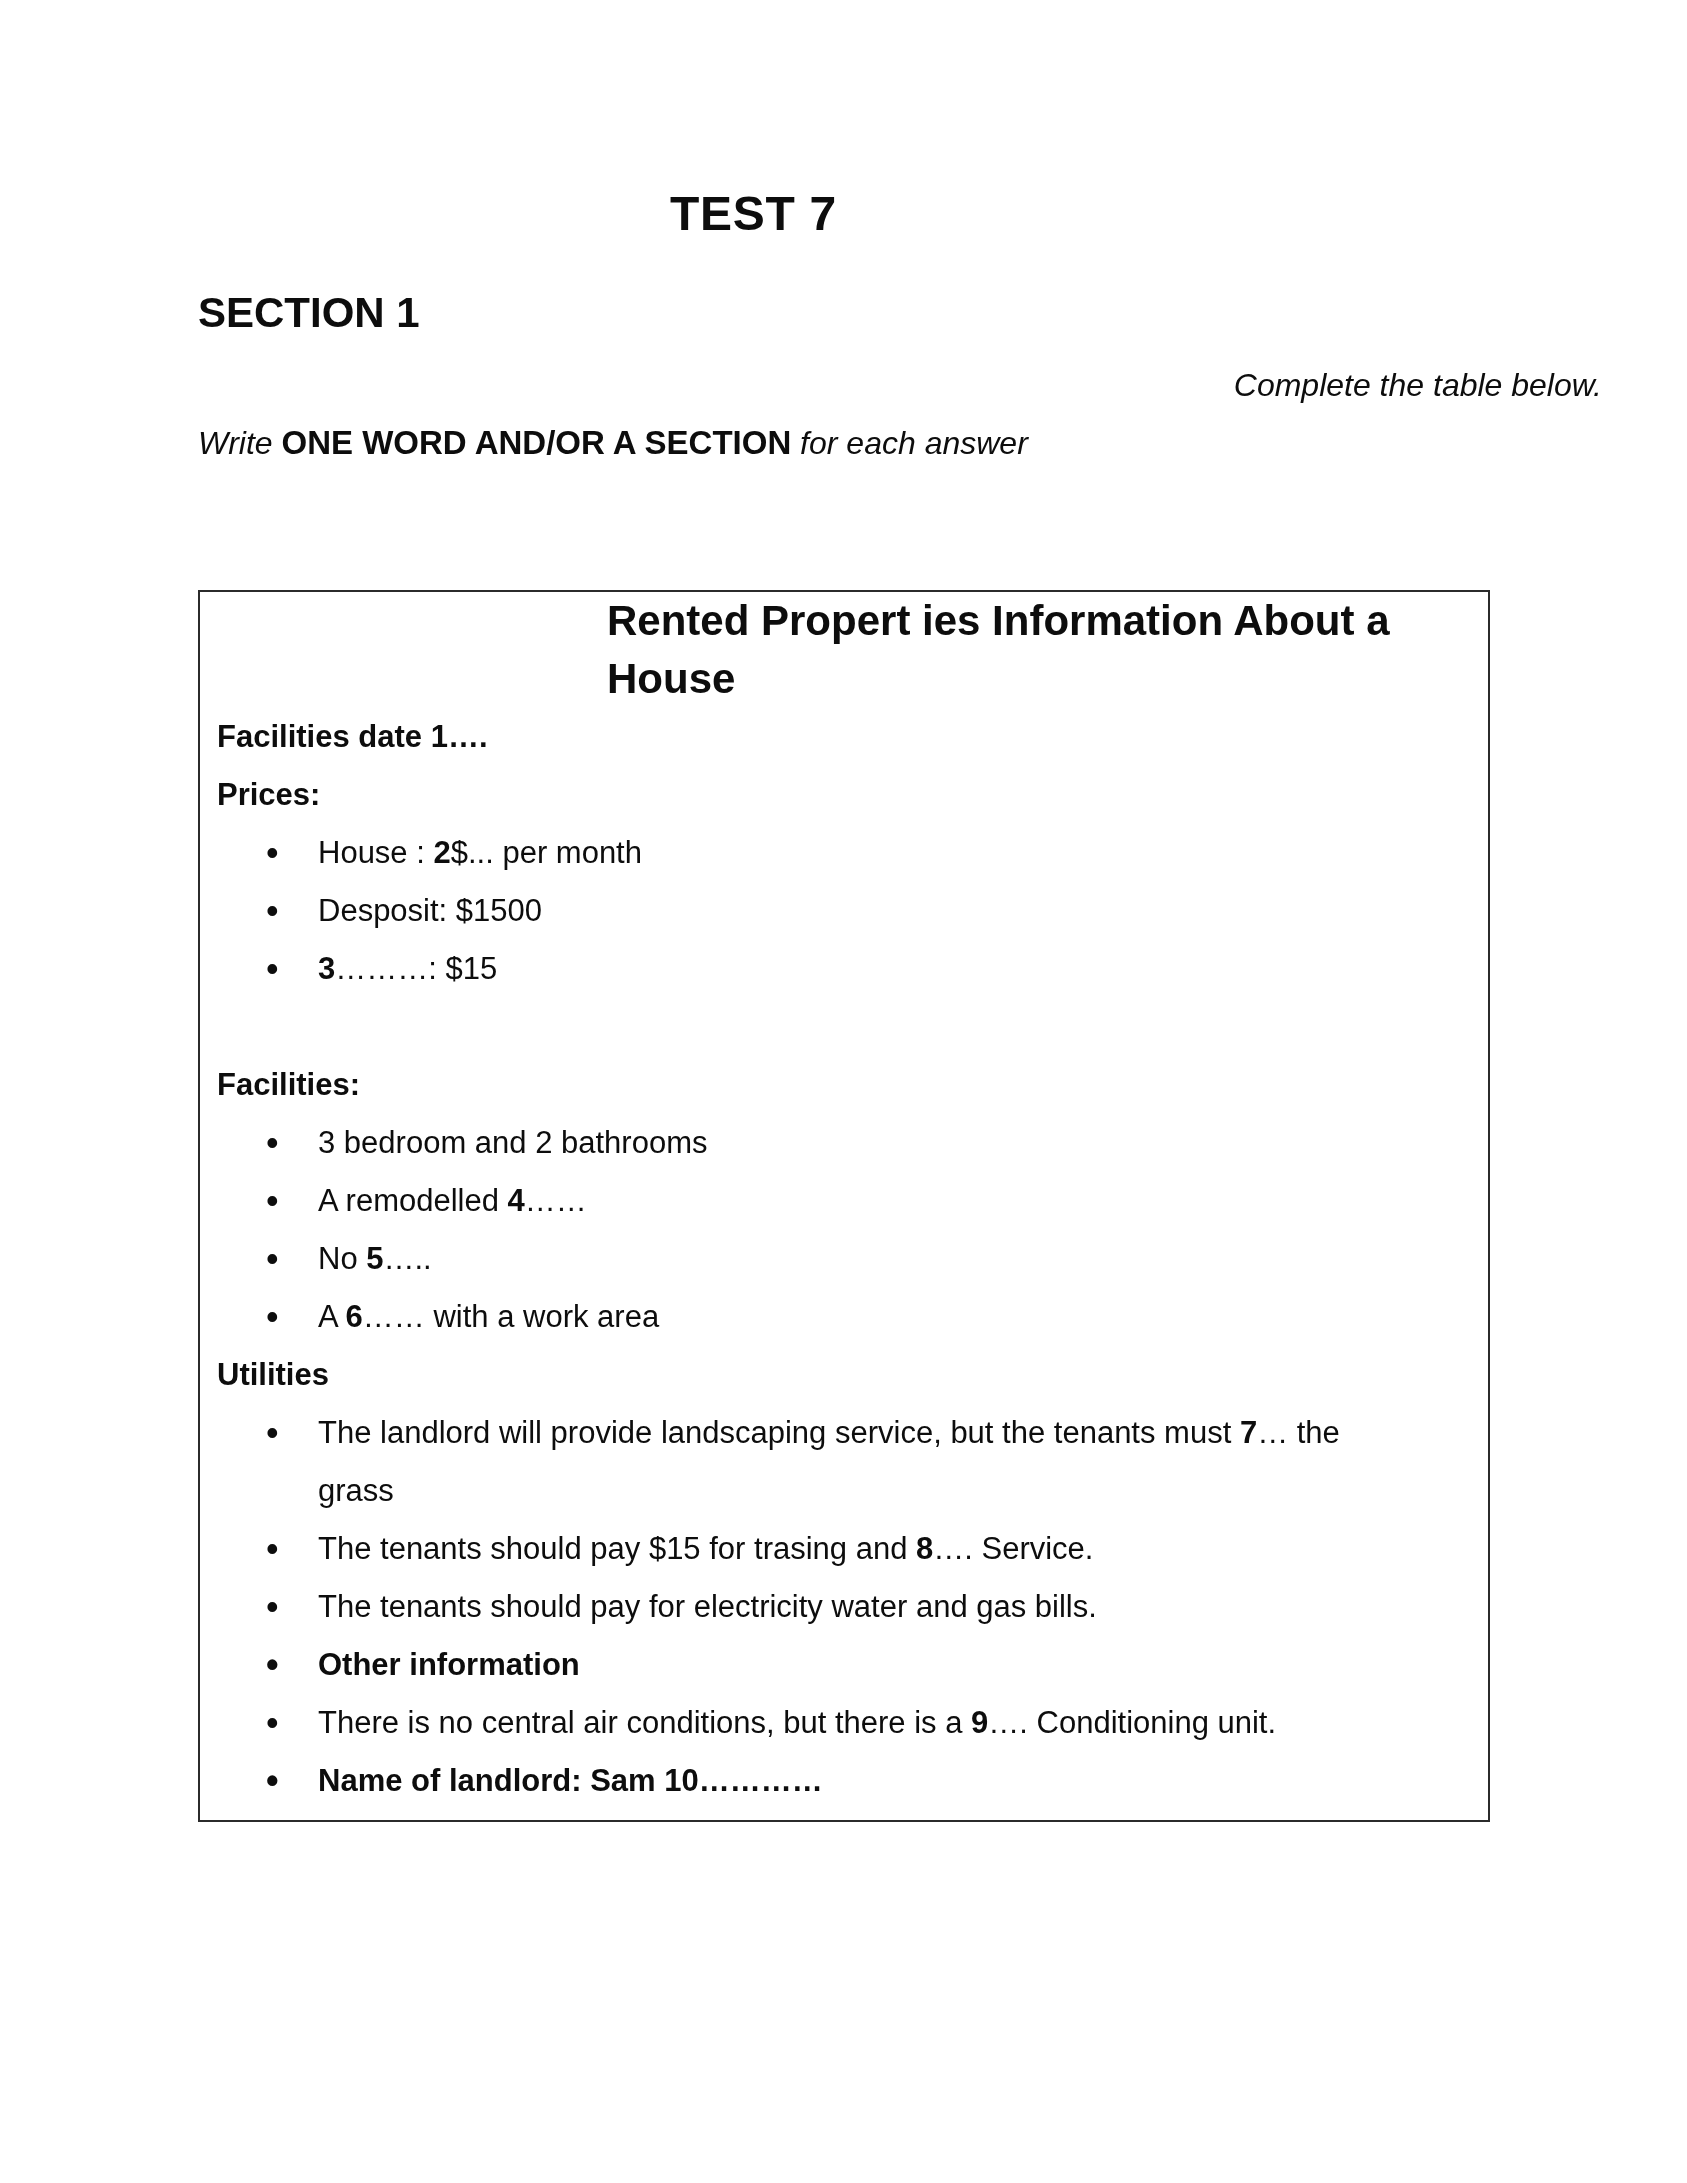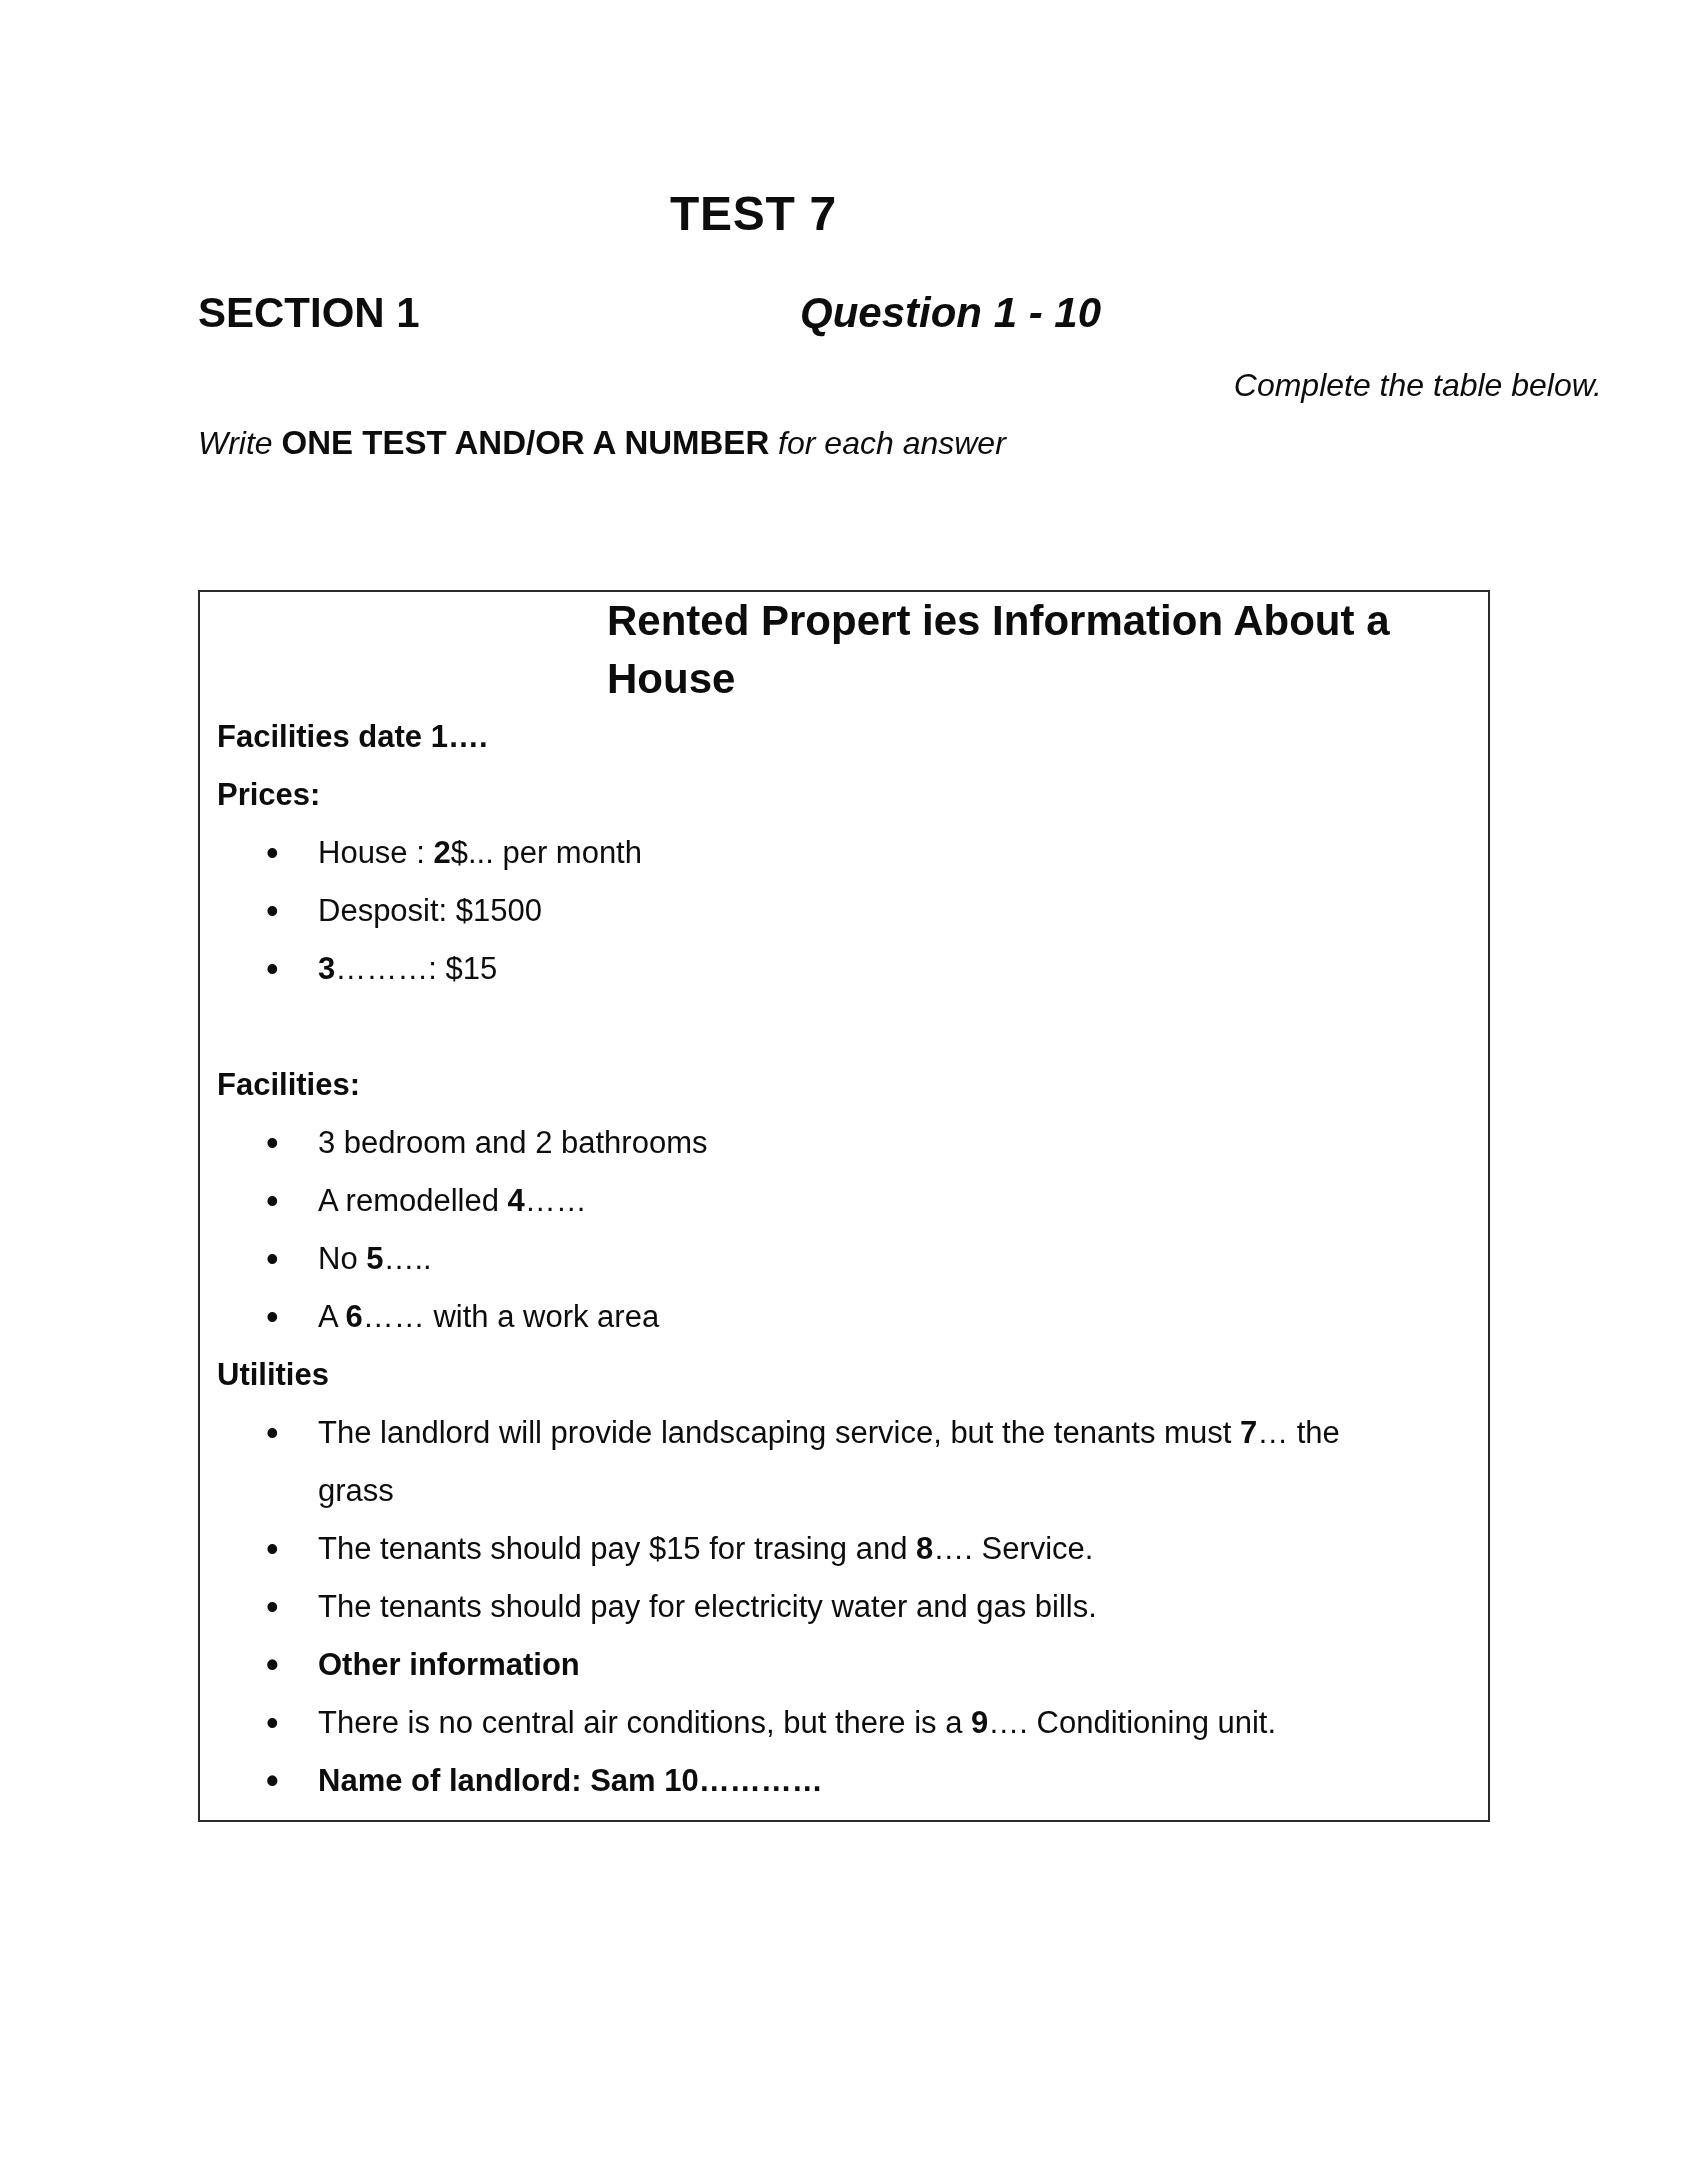--- a/index.html
+++ b/index.html
@@ -98,26 +98,25 @@
 </style>
 </head>
 <body>
 
 <div class="content">
 
   <div class="doc-title">TEST 7</div>
 
   <div class="section-row">
     <span class="section-label">SECTION 1</span>
-    <span class="question-range">Question 1 - 10</span>
   </div>
 
   <div class="instr1">Complete the table below.</div>
 
-  <div class="instr2"><span>Write </span><span class="b">ONE TEST AND/OR A NUMBER</span><span> for each answer</span></div>
+  <div class="instr2"><span>Write </span><span class="b">ONE WORD AND/OR A SECTION</span><span> for each answer</span></div>
 
   <div class="box">
 
     <div class="box-heading">Rented Propert ies Information About a House</div>
 
     <div class="line side-label"><span>Facilities date </span><span class="qnum">1</span><span>….</span></div>
 
     <div class="line side-label">Prices:</div>
 
     <ul class="blist">

